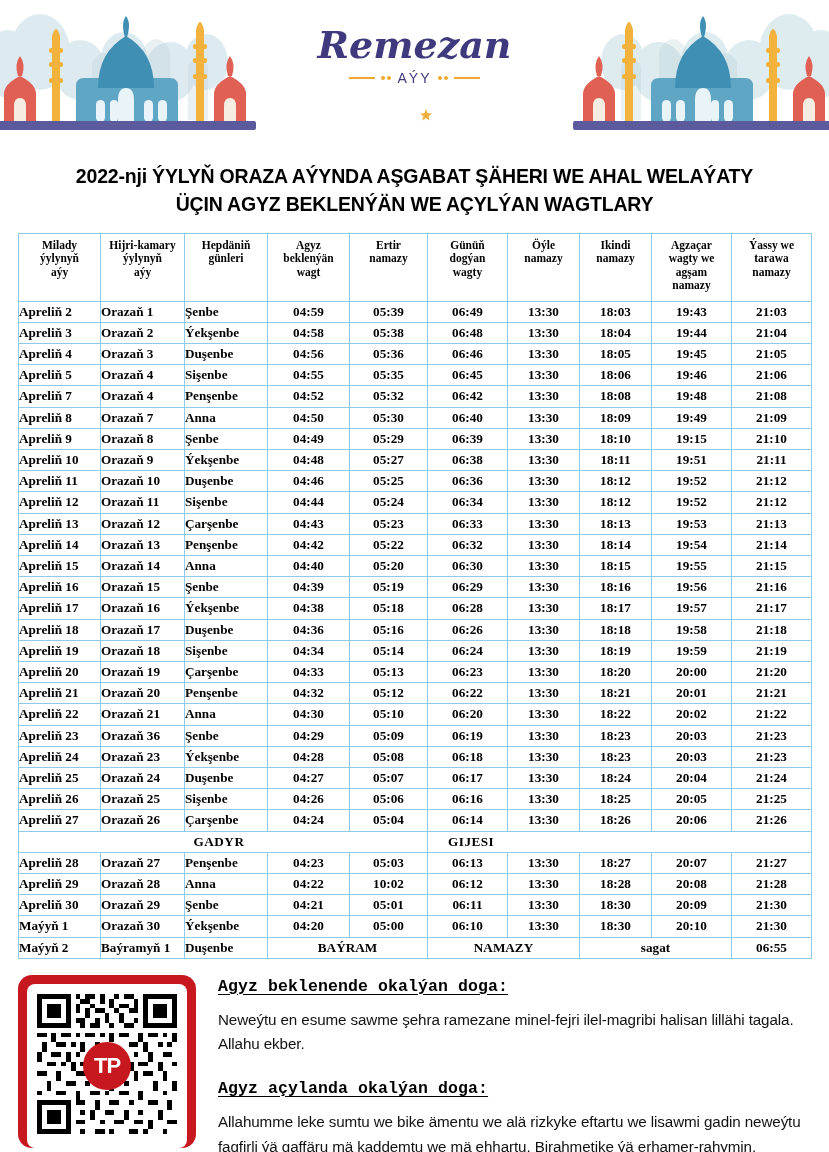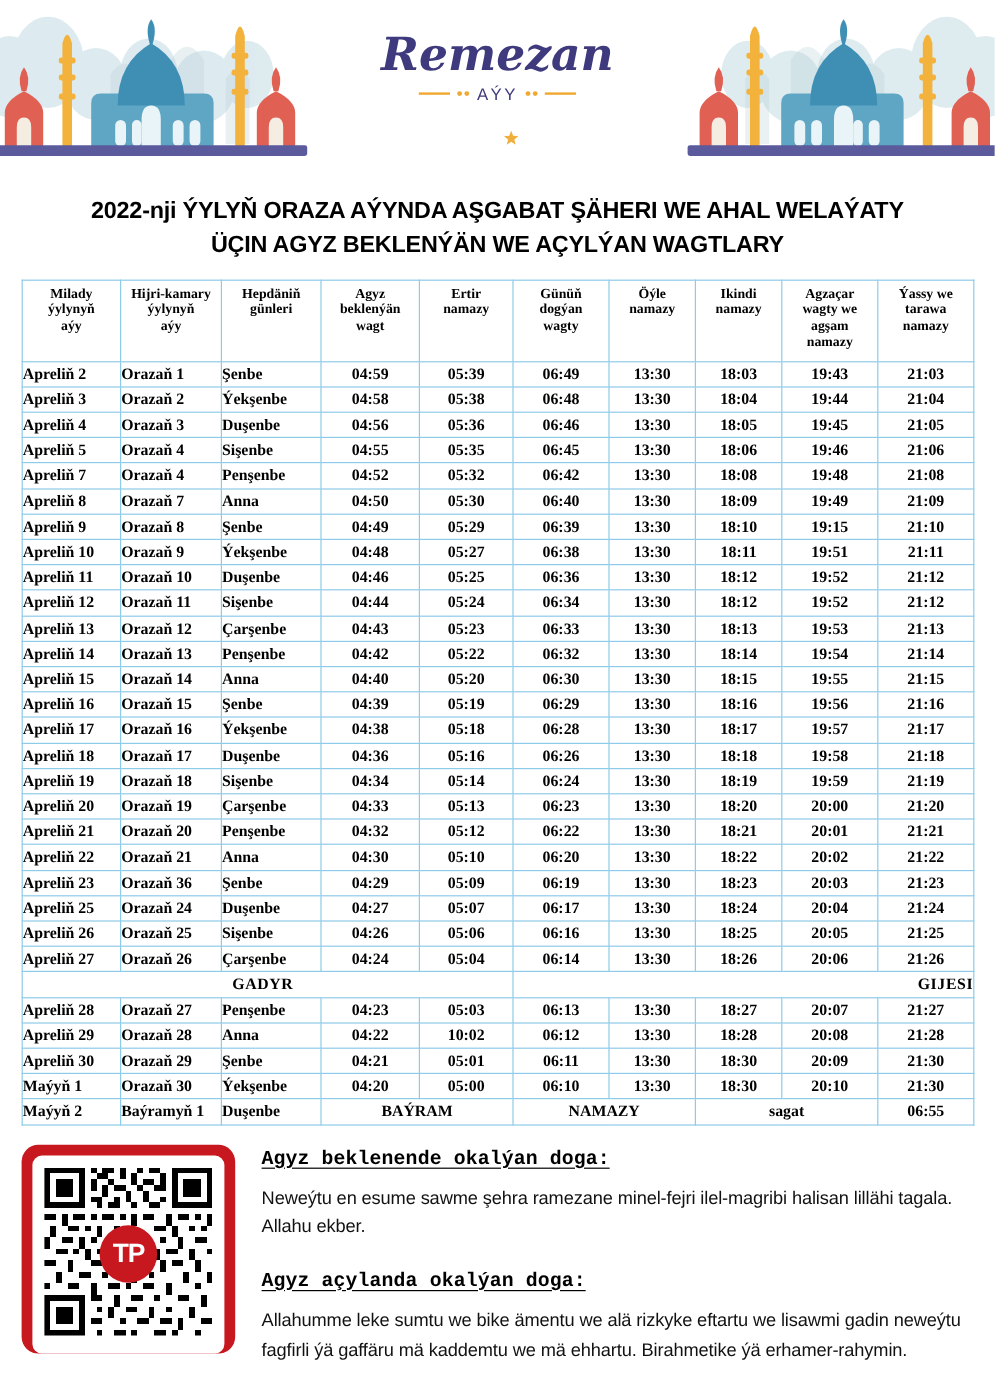--- a/index.html
+++ b/index.html
@@ -588,20 +588,32 @@
           <td class="c-day">Şenbe</td>
           <td class="c-time">04:29</td>
           <td class="c-time">05:09</td>
           <td class="c-time">06:19</td>
           <td class="c-time">13:30</td>
           <td class="c-time">18:23</td>
           <td class="c-time">20:03</td>
           <td class="c-time">21:23</td>
         </tr>
         <tr>
+          <td class="c-greg">Apreliň 24</td>
+          <td class="c-hijri">Orazaň 23</td>
+          <td class="c-day">Ýekşenbe</td>
+          <td class="c-time">04:28</td>
+          <td class="c-time">05:08</td>
+          <td class="c-time">06:18</td>
+          <td class="c-time">13:30</td>
+          <td class="c-time">18:23</td>
+          <td class="c-time">20:03</td>
+          <td class="c-time">21:23</td>
+        </tr>
+        <tr>
           <td class="c-greg">Apreliň 25</td>
           <td class="c-hijri">Orazaň 24</td>
           <td class="c-day">Duşenbe</td>
           <td class="c-time">04:27</td>
           <td class="c-time">05:07</td>
           <td class="c-time">06:17</td>
           <td class="c-time">13:30</td>
           <td class="c-time">18:24</td>
           <td class="c-time">20:04</td>
           <td class="c-time">21:24</td>
@@ -625,21 +637,21 @@
           <td class="c-time">04:24</td>
           <td class="c-time">05:04</td>
           <td class="c-time">06:14</td>
           <td class="c-time">13:30</td>
           <td class="c-time">18:26</td>
           <td class="c-time">20:06</td>
           <td class="c-time">21:26</td>
         </tr>
         <tr class="special">
           <td colspan="5" style="text-align: center; padding-right: 8px;">GADYR</td>
-          <td colspan="5" style="text-align: right; padding-left: 20px;">GIJESI</td>
+          <td colspan="5" style="text-align: left; padding-left: 20px;">GIJESI</td>
         </tr>
         <tr>
           <td class="c-greg">Apreliň 28</td>
           <td class="c-hijri">Orazaň 27</td>
           <td class="c-day">Penşenbe</td>
           <td class="c-time">04:23</td>
           <td class="c-time">05:03</td>
           <td class="c-time">06:13</td>
           <td class="c-time">13:30</td>
           <td class="c-time">18:27</td>

